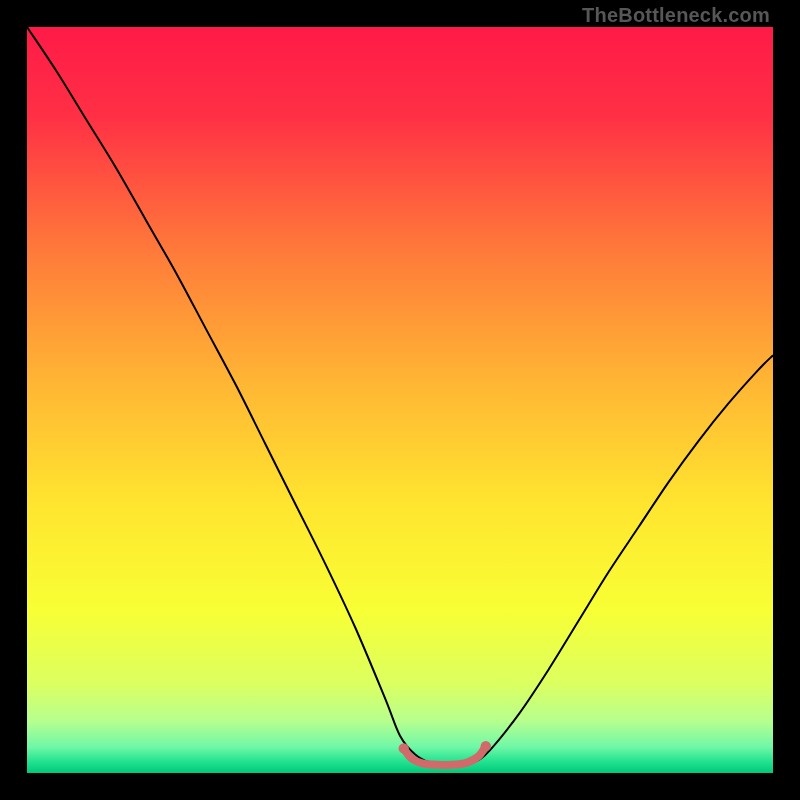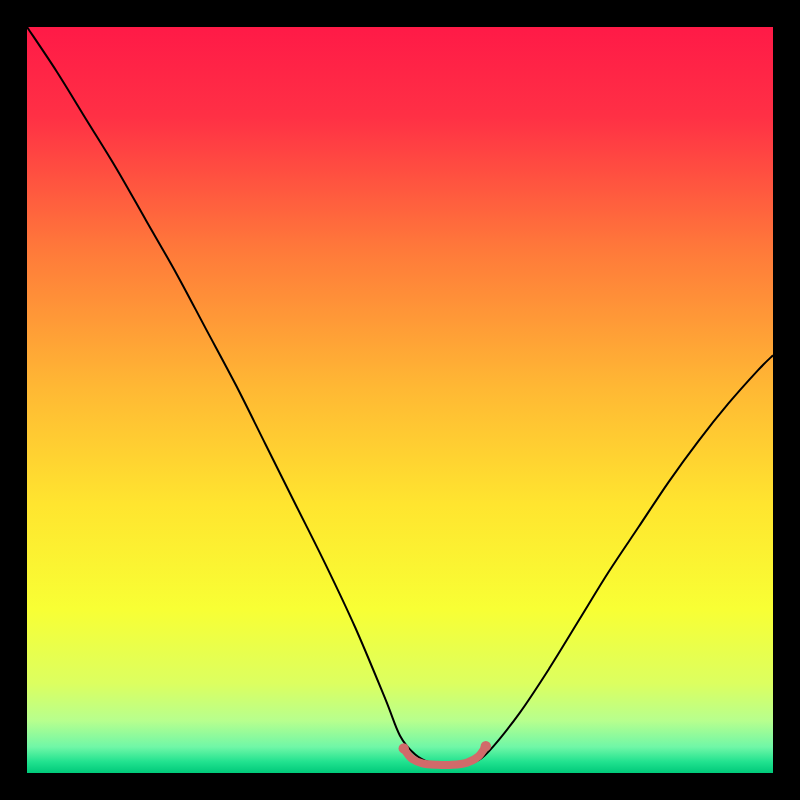--- a/index.html
+++ b/index.html
@@ -35,20 +35,21 @@
     letter-spacing: 0.2px;
   }
   svg {
     display: block;
   }
 </style>
 </head>
 <body>
 
 <div class="frame">
+  <div class="watermark">TheBottleneck.com</div>
   <div class="plot-area">
     <svg id="chart-svg" width="746" height="746" viewBox="0 0 746 746" preserveAspectRatio="none">
         <defs>
           <linearGradient id="bg-grad" x1="0" y1="0" x2="0" y2="1">
             <stop offset="0%" stop-color="#ff1a47"></stop>
             <stop offset="12%" stop-color="#ff3045"></stop>
             <stop offset="30%" stop-color="#ff7a3a"></stop>
             <stop offset="48%" stop-color="#ffb734"></stop>
             <stop offset="64%" stop-color="#ffe52f"></stop>
             <stop offset="78%" stop-color="#f8ff34"></stop>

